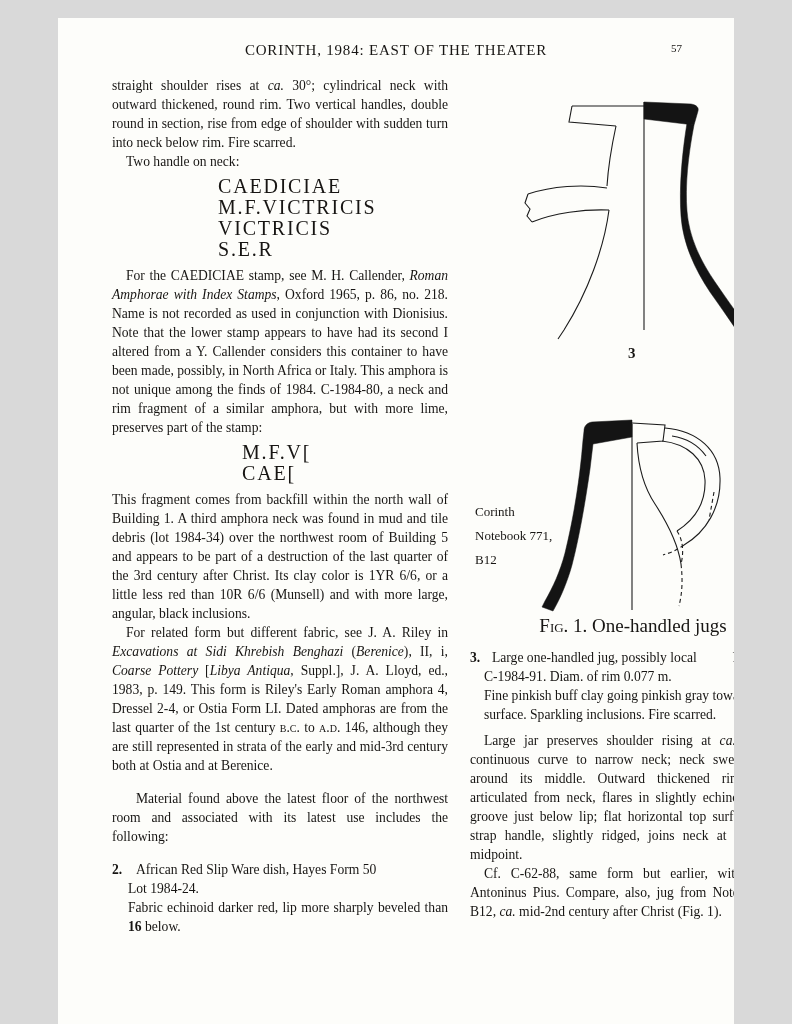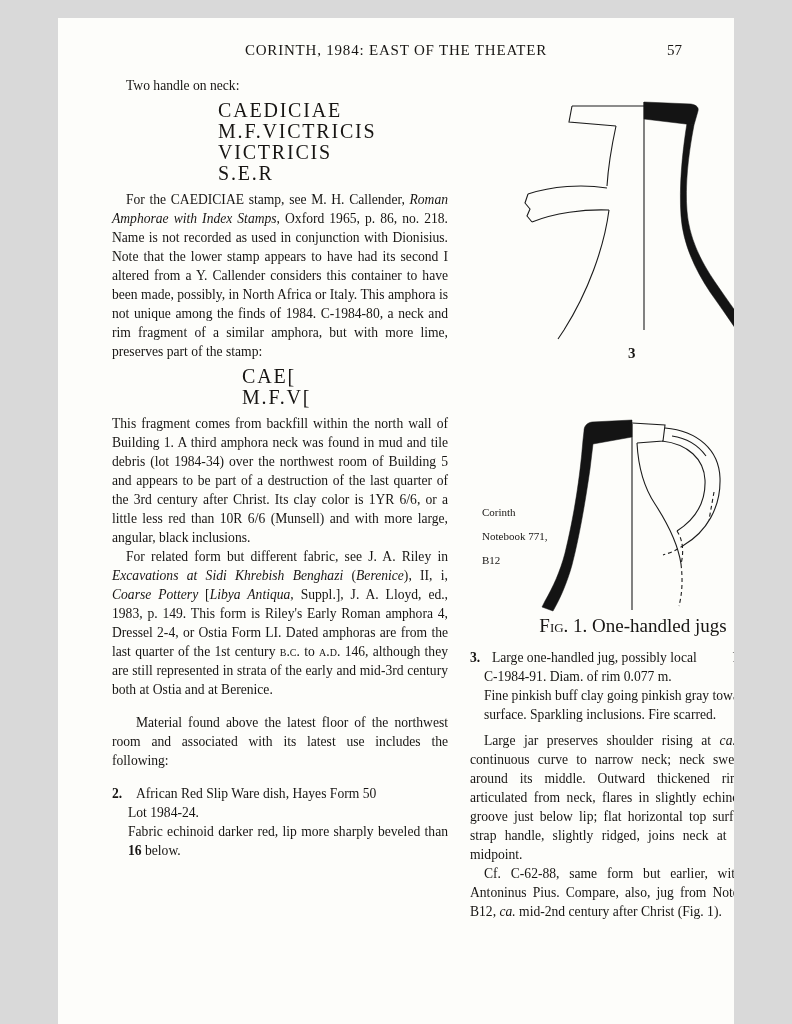--- a/index.html
+++ b/index.html
@@ -5,21 +5,21 @@
   html,body { margin:0; padding:0; background:#d9d9d9; }
   .page {
     position:relative; width:676px; height:1024px; margin:18px auto;
     background:#fdfdfa; color:#171513; overflow:hidden;
     font-family:"Liberation Serif", serif;
   }
   .header-title {
     position:absolute; top:24px; left:0; right:0; text-align:center;
     font-size:15px; letter-spacing:0.8px;
   }
-  .header-pagenum { position:absolute; top:24px; right:52px; font-size:15px; }
+  .header-pagenum { position:absolute; top:24px; right:52px; font-size:11px; }
 
   .col { position:absolute; top:58px; font-size:13.6px; line-height:19px; }
   .col-left  { left:54px;  width:336px; }
   .col-right { left:412px; width:326px; }
 
   p { margin:0; text-align:justify; }
   .indent  { text-indent:14px; }
   .indent-lg { text-indent:24px; }
   .gap-top { margin-top:14px; }
 
@@ -30,21 +30,21 @@
   .entry-head { display:flex; align-items:flex-start; }
   .entry-num { flex:0 0 24px; font-weight:bold; }
   .entry-title { flex:1; }
   .entry-body { margin-left:16px; }
 
   .figure-area { position:relative; height:572px; }
   .jug-svg { position:absolute; }
   .svg-jug3 { left:24px; top:18px; }
   .svg-jug-nb { left:56px; top:338px; }
   .fig3-label { position:absolute; left:158px; top:268px; font-size:15px; font-weight:600; }
-  .nb-caption { position:absolute; left:12px; top:424px; font-size:11px; line-height:24px; }
+  .nb-caption { position:absolute; left:5px; top:424px; font-size:13px; line-height:24px; }
   .fig-caption { position:absolute; left:0; right:0; top:540px; text-align:center; font-size:19px; }
 
   .e3-head { display:flex; align-items:flex-start; }
   .e3-num { flex:0 0 22px; font-weight:bold; }
   .e3-title { flex:0 0 212px; padding-left:12px; text-indent:-12px; }
   .e3-ref { margin-left:auto; }
   .catalog-block { margin-left:14px; }
 
   svg path, svg line { stroke:#1c1c1c; stroke-width:1.1; fill:none; }
   svg .blk { fill:#141414; stroke:#141414; stroke-width:0.5; }
@@ -52,34 +52,35 @@
 </style>
 </head>
 <body>
 
 <div class="page">
 
   <div class="header-title">CORINTH, 1984: EAST OF THE THEATER</div>
   <div class="header-pagenum">57</div>
 
   <div class="col col-left">
+    <p><span>straight shoulder rises at </span><span style="font-style: italic;">ca.</span><span> 30°; cylindrical neck with outward thickened, round rim. Two vertical handles, double round in section, rise from edge of shoulder with sudden turn into neck below rim. Fire scarred.</span></p>
     <p class="indent">Two handle on neck:</p>
 
     <div class="stamps">
       <div>CAEDICIAE</div>
       <div>M.F.VICTRICIS</div>
       <div>VICTRICIS</div>
       <div>S.E.R</div>
     </div>
 
     <p class="indent"><span>For the CAEDICIAE stamp, see M. H. Callender, </span><span style="font-style: italic;">Roman Amphorae with Index Stamps</span><span>, Oxford 1965, p. 86, no. 218. Name is not recorded as used in conjunction with Dionisius. Note that the lower stamp appears to have had its second I altered from a Y. Callender considers this container to have been made, possibly, in North Africa or Italy. This amphora is not unique among the finds of 1984. C-1984-80, a neck and rim fragment of a similar amphora, but with more lime, preserves part of the stamp:</span></p>
 
     <div class="stamps stamps2">
+      <div>M.F.V[</div>
       <div>CAE[</div>
-      <div>M.F.V[</div>
     </div>
 
     <p><span>This fragment comes from backfill within the north wall of Building 1. A third amphora neck was found in mud and tile debris (lot 1984-34) over the northwest room of Building 5 and appears to be part of a destruction of the last quarter of the 3rd century after Christ. Its clay color is 1YR 6/6, or a little less red than 10R 6/6 (Munsell) and with more large, angular, black inclusions.</span></p>
     <p class="indent"><span>For related form but different fabric, see J. A. Riley in </span><span style="font-style: italic;">Excavations at Sidi Khrebish Benghazi</span><span> (</span><span style="font-style: italic;">Berenice</span><span>), II, i, </span><span style="font-style: italic;">Coarse Pottery</span><span> [</span><span style="font-style: italic;">Libya Antiqua</span><span>, Suppl.], J. A. Lloyd, ed., 1983, p. 149. This form is Riley's Early Roman amphora 4, Dressel 2-4, or Ostia Form LI. Dated amphoras are from the last quarter of the 1st century </span><span style="font-variant: small-caps;">b.c.</span><span> to </span><span style="font-variant: small-caps;">a.d.</span><span> 146, although they are still represented in strata of the early and mid-3rd century both at Ostia and at Berenice.</span></p>
     <p class="indent-lg gap-top"><span>Material found above the latest floor of the northwest room and associated with its latest use includes the following:</span></p>
 
     <div class="entry">
       <div class="entry-head">
         <span class="entry-num">2.</span>
         <span class="entry-title">African Red Slip Ware dish, Hayes Form 50</span>

